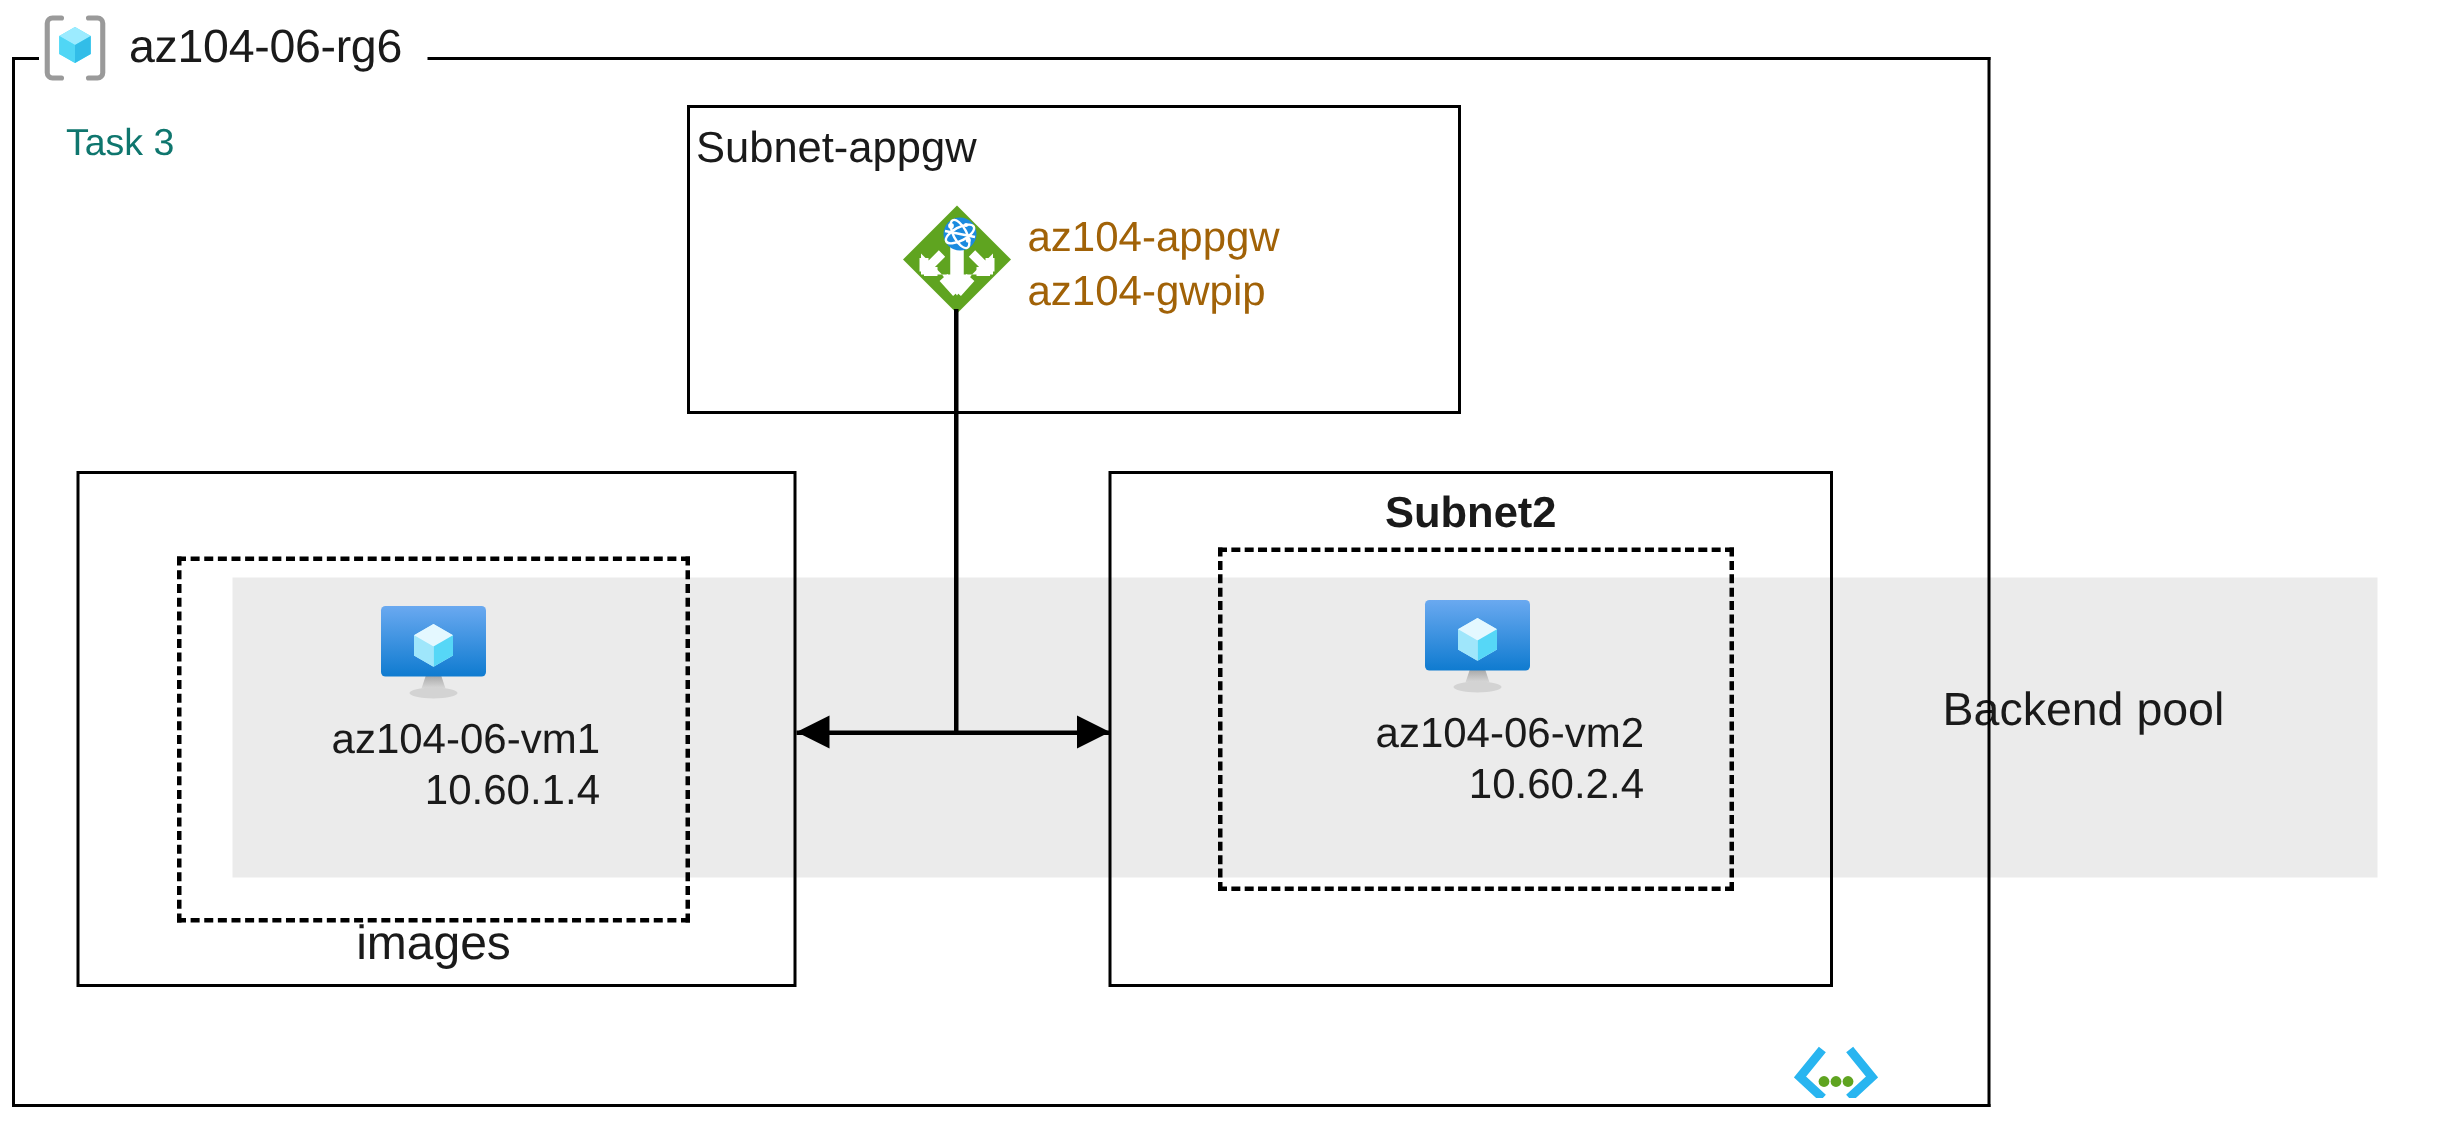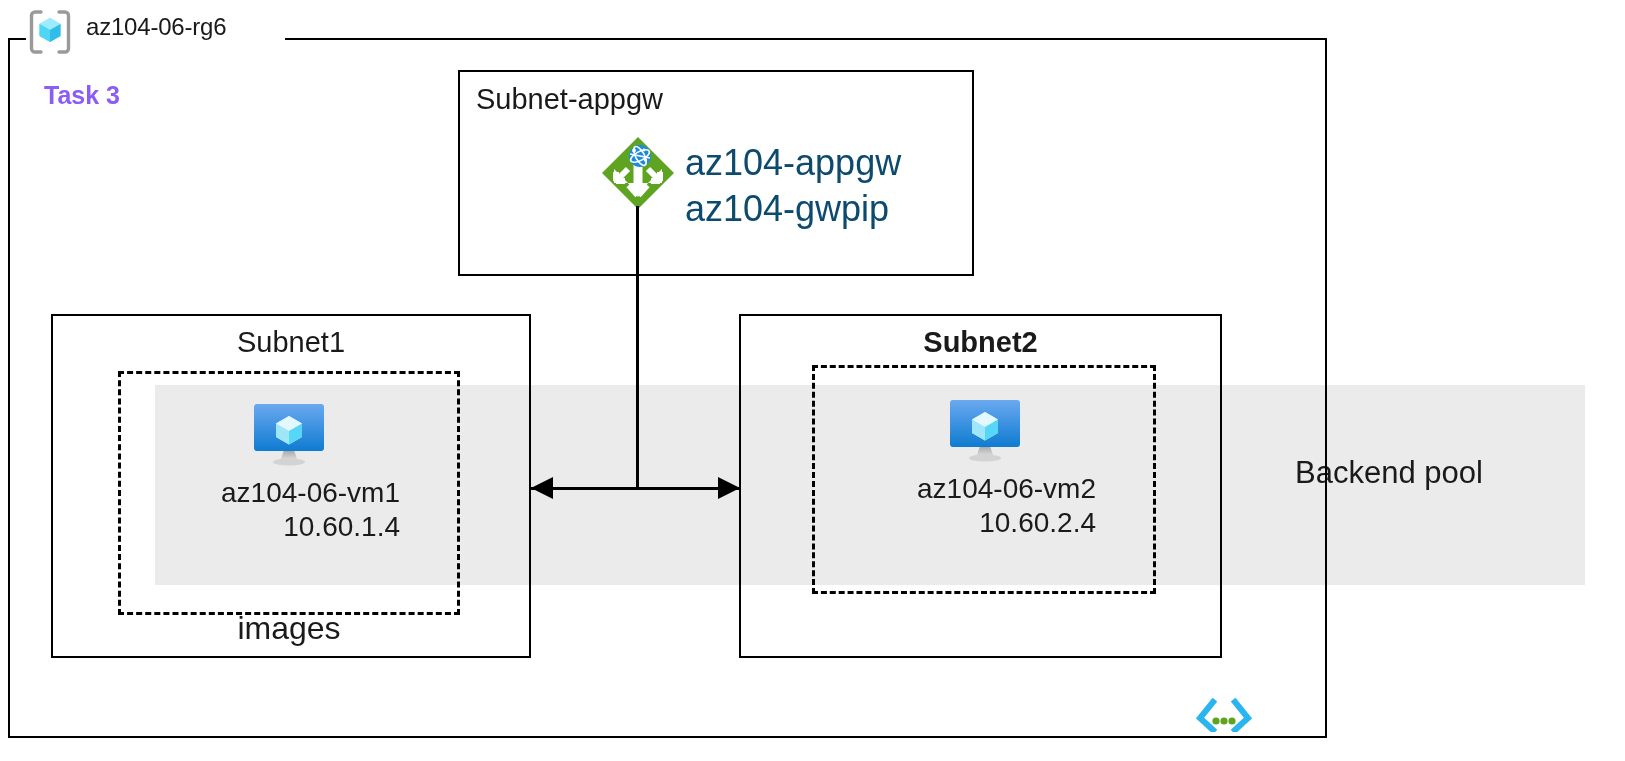--- a/index.html
+++ b/index.html
@@ -67,34 +67,34 @@
     position: absolute;
     left: 26px;
     top: 8px;
     width: 48px;
     height: 48px;
   }
   .rg-label {
     position: absolute;
     left: 86px;
     top: 13px;
-    font-size: 24px;
+    font-size: 31px;
     color: #1a1a1a;
     white-space: nowrap;
     letter-spacing: -0.2px;
   }
 
   
   .task-title {
     position: absolute;
     left: 44px;
     top: 81px;
     font-size: 25px;
-    font-weight: bold;
-    color: #8b5cf6;
+    font-weight: normal;
+    color: #0f766e;
     white-space: nowrap;
   }
 
   
   .backend-band {
     position: absolute;
     left: 155px;
     top: 385px;
     width: 1430px;
     height: 200px;
@@ -135,21 +135,21 @@
     height: 344px;
   }
 
   .box-title {
     position: absolute;
     font-size: 29px;
     color: #1a1a1a;
     white-space: nowrap;
   }
   .title-appgw {
-    left: 476px;
+    left: 464px;
     top: 83px;
     text-align: left;
   }
   .title-subnet1 {
     left: 51px;
     top: 326px;
     width: 480px;
     text-align: center;
   }
   .title-subnet2 {
@@ -224,22 +224,22 @@
     position: absolute;
     left: 598px;
     top: 133px;
     width: 80px;
     height: 80px;
   }
   .appgw-text {
     position: absolute;
     left: 685px;
     top: 140px;
-    font-size: 36px;
-    color: #0c4a6e;
+    font-size: 28px;
+    color: #a16207;
     line-height: 1.28;
     white-space: nowrap;
   }
 
   
   .conn-vertical {
     position: absolute;
     left: 636px;
     top: 206px;
     width: 3px;
@@ -338,21 +338,20 @@
     <div>az104-appgw</div>
     <div>az104-gwpip</div>
   </div>
 
   <div class="conn-vertical"></div>
   <div class="conn-horizontal"></div>
   <div class="arrow-head arrow-left"></div>
   <div class="arrow-head arrow-right"></div>
 
   <div class="box box-subnet1"></div>
-  <div class="box-title title-subnet1">Subnet1</div>
   <div class="dashed-box dashed-1"></div>
   <div class="vm-node vm-1">
     <div class="vm-icon">
       <svg viewBox="0 0 74 66" width="74" height="66" xmlns="http://www.w3.org/2000/svg">
         <defs>
           <linearGradient id="vmScreen1" x1="0" y1="0" x2="0" y2="1">
             <stop offset="0" stop-color="#6aa9f0"></stop>
             <stop offset="1" stop-color="#0f7bd0"></stop>
           </linearGradient>
           <linearGradient id="vmStand1" x1="0" y1="0" x2="0" y2="1">

